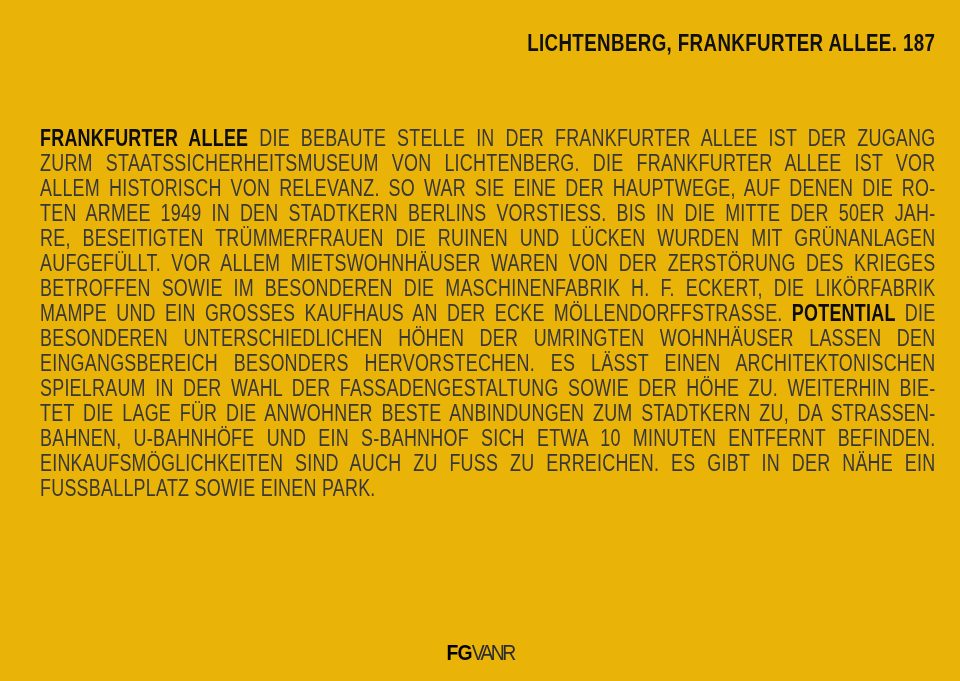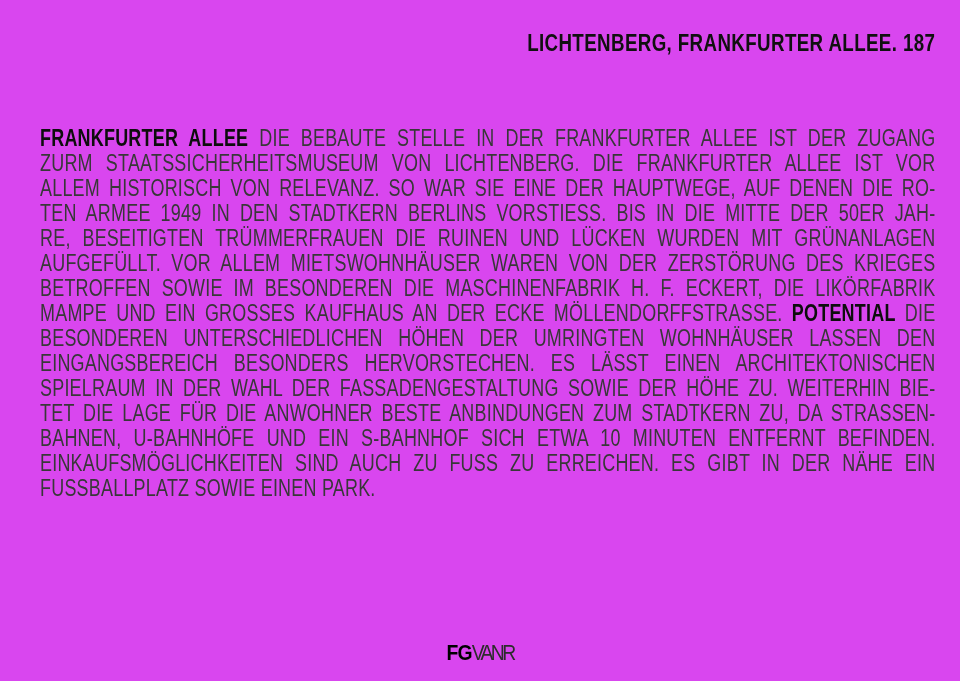--- a/index.html
+++ b/index.html
@@ -1,20 +1,20 @@
 <!DOCTYPE html>
 <html><head>
 <meta charset="utf-8">
 <style>
   html, body { margin: 0; padding: 0; background: #ffffff; }
   .page {
     position: relative;
     width: 960px;
     height: 681px;
-    background: #d946ef;
+    background: #eab308;
     font-family: "Liberation Sans", sans-serif;
     overflow: hidden;
   }
   .header {
     position: absolute;
     top: 31px;
     right: 25px;
     height: 26px;
   }
   .header-title {

